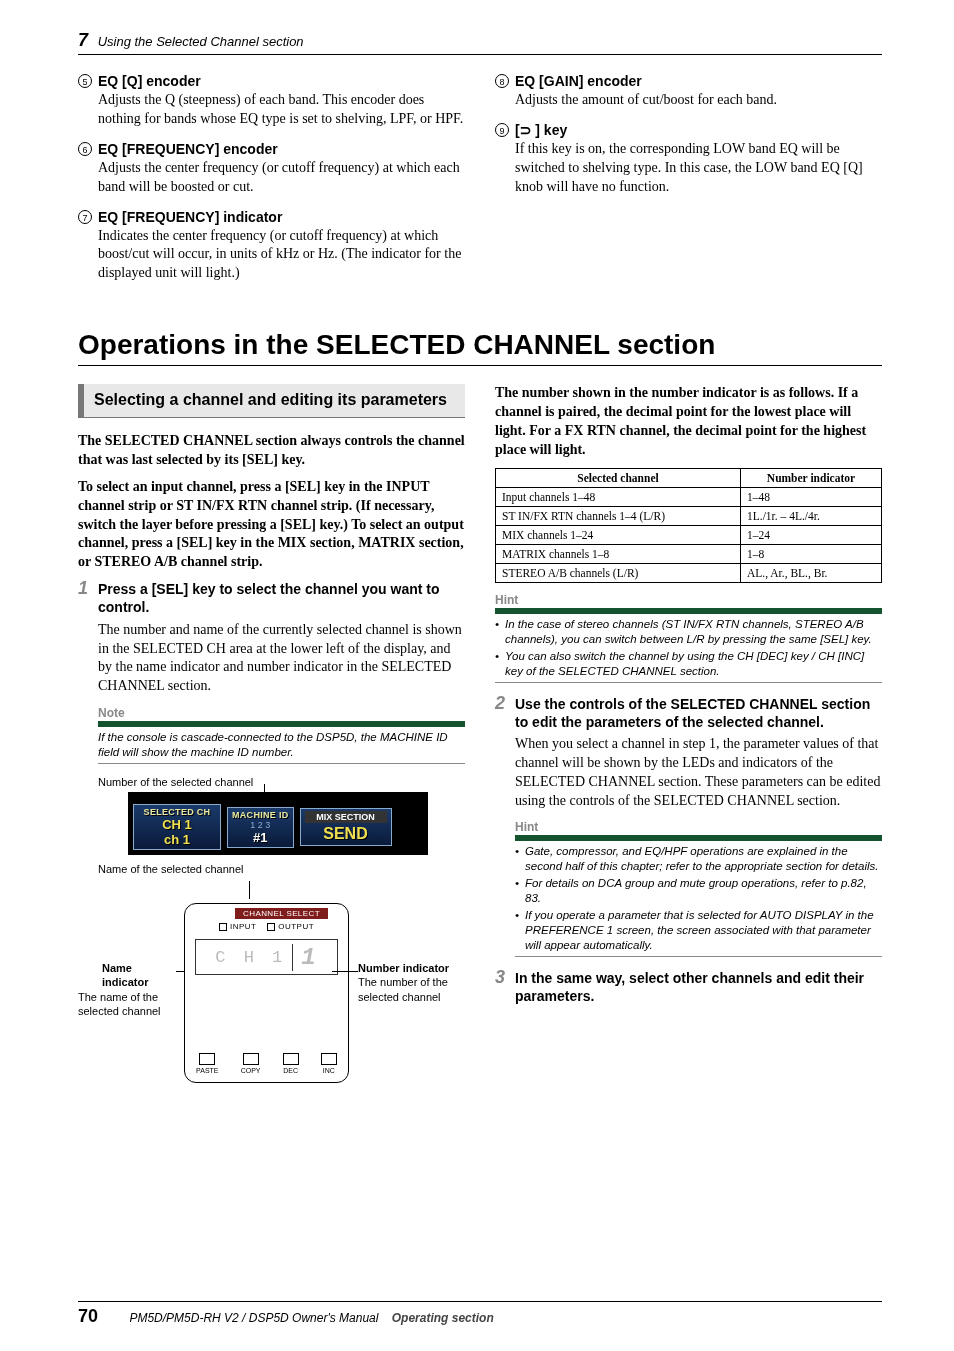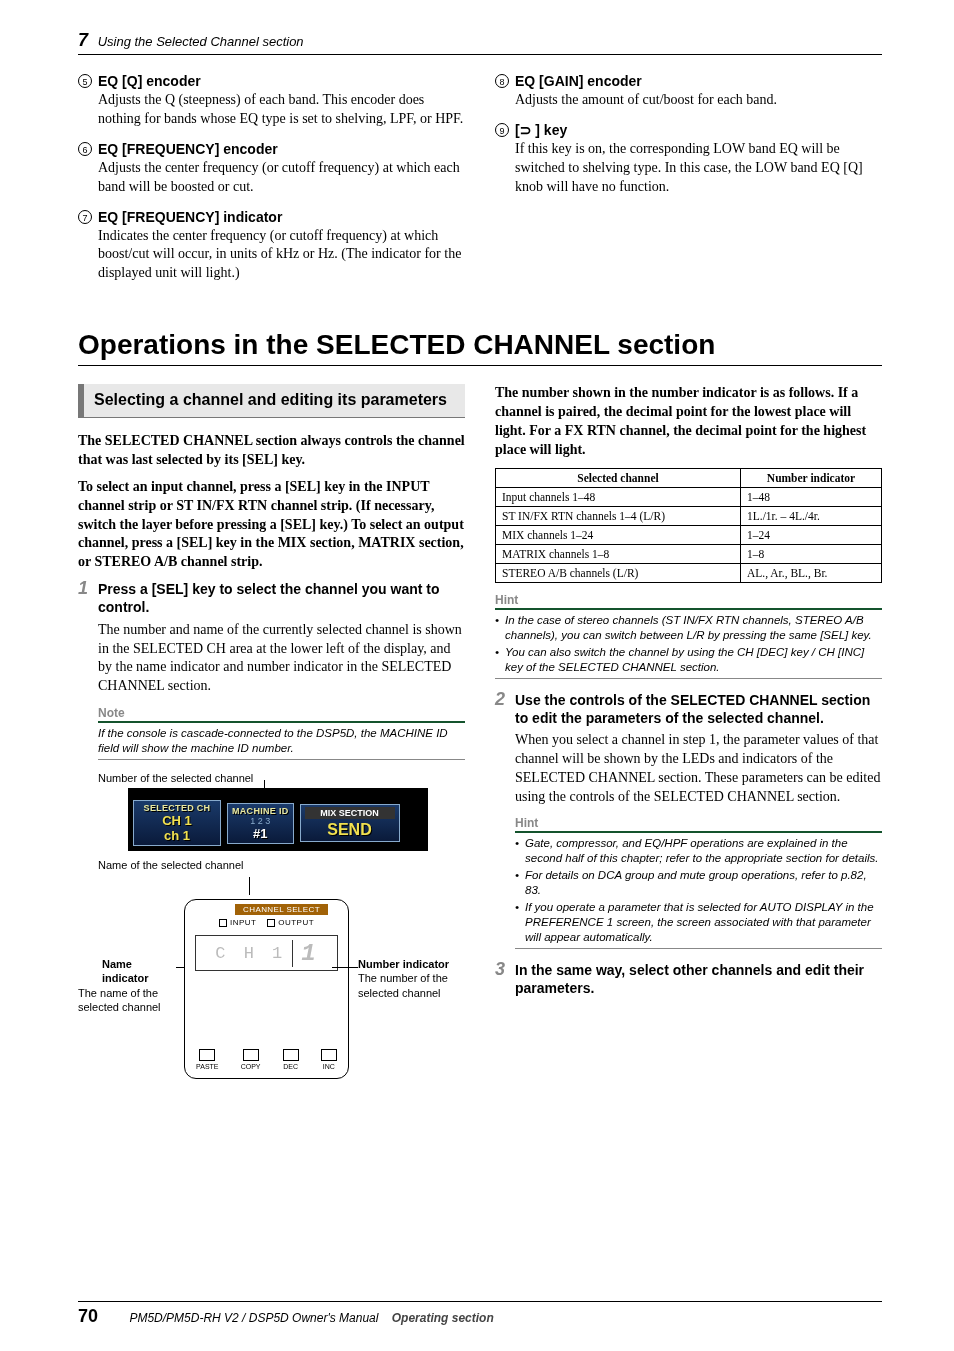--- a/index.html
+++ b/index.html
@@ -121,21 +121,21 @@
   }
   .notebox, .hintbox {
     padding-left: 20px;
     margin: 6px 0 12px 0;
   }
   .notehead, .hinthead {
     font-family: Verdana, Arial, Helvetica, sans-serif;
     font-weight: bold;
     font-size: 12px;
     color: #888;
-    border-bottom: 2px solid #14532d;
+    border-bottom: 6px solid #14532d;
     padding-bottom: 1px;
     margin-bottom: 3px;
   }
   .notebody, .hintbody {
     font-family: Arial, Helvetica, sans-serif;
     font-style: italic;
     font-size: 11.5px;
     line-height: 1.3;
   }
   .notefoot, .hintfoot {
@@ -204,21 +204,21 @@
     top: 0;
     width: 165px;
     height: 180px;
     border: 1px solid #000;
     border-radius: 12px;
     font-family: Arial, Helvetica, sans-serif;
     font-size: 9px;
     background: #fff;
   }
   .panel-title {
-    background: #a16207;
+    background: #7f1d1d;
     color: #fff;
     display: inline-block;
     padding: 1px 8px;
     font-size: 8px;
     letter-spacing: 0.4px;
     margin: 4px 0 3px 30px;
   }
   .io-row {
     text-align: center;
     font-size: 8px;
@@ -411,21 +411,21 @@
           <div class="lcd-box sel">
             <div class="h">SELECTED CH</div>
             <div class="y">CH  1</div>
             <div class="y">ch  1</div>
           </div>
           <div class="lcd-box">
             <div class="h">MACHINE ID</div>
             <div style="font-size:9px;color:#88aacc">1 2 3</div>
             <div class="w">#1</div>
           </div>
-          <div class="lcd-box" style="width:100px">
+          <div class="lcd-box" style="width:92px">
             <span class="mixbox">MIX SECTION</span>
             <div class="sendbox">SEND</div>
           </div>
         </div>
       </div>
       <div class="caption">Name of the selected channel</div>
     </div>
 
     <div class="panel">
       <div class="label-left">

